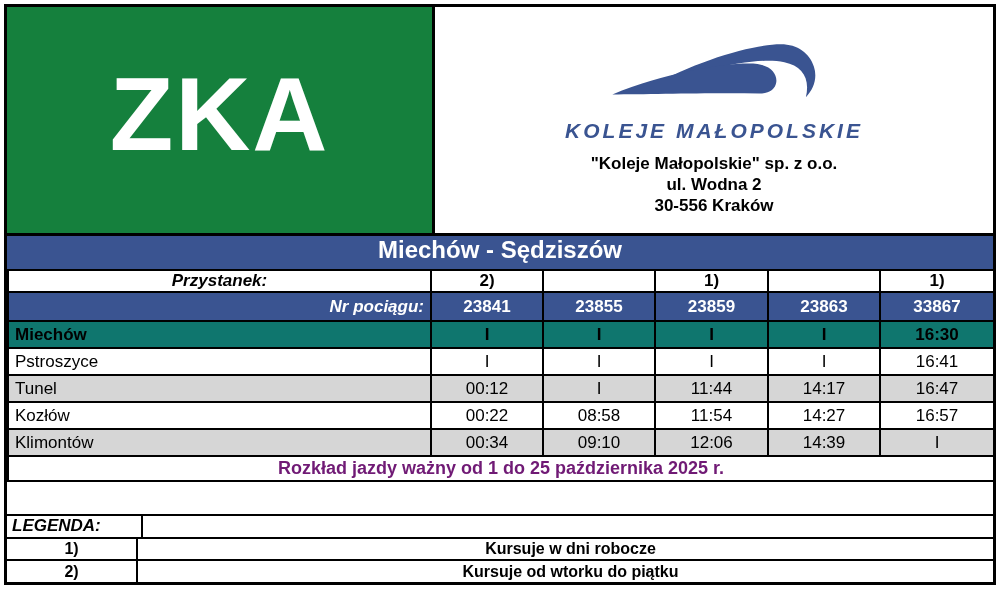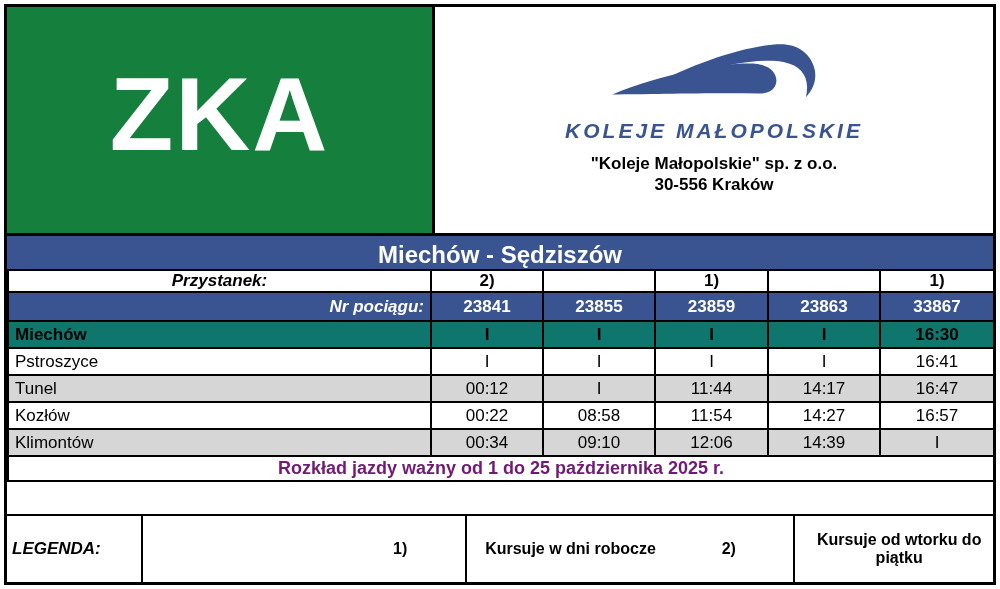--- a/index.html
+++ b/index.html
@@ -28,21 +28,21 @@
   .logo-wrap { height:88px; display:flex; align-items:center; justify-content:center; }
   .brand-name {
     color:#3A5491; font-size:21px; font-style:italic; font-weight:600;
     letter-spacing:3px; margin-top:2px;
   }
   .company-addr { margin-top:10px; text-align:center; font-weight:bold; font-size:17px; line-height:21px; }
 
   
   .title-bar {
     flex:0 0 auto; height:33px; background:#3A5491; color:#fff;
-    display:flex; align-items:flex-end; justify-content:center;
+    display:flex; align-items:flex-start; justify-content:center;
     font-weight:bold; font-size:24px;
   }
 
   
   table.tt { border-collapse:collapse; table-layout:fixed; width:100%; flex:0 0 auto; }
   table.tt td {
     border:2px solid #000; font-size:17px; padding:0 6px;
     overflow:hidden; white-space:nowrap;
   }
   tr.r-stops  { height:16px; }
@@ -54,21 +54,21 @@
   td.hd-italic{ font-weight:bold; font-style:italic; }
   tr.r-train td { background:#3A5491; color:#fff; font-weight:bold; text-align:center; }
   tr.r-train td.train-label { text-align:right; }
   tr.r-stops td { background:#fff; font-weight:bold; text-align:center; }
   tr.row-accent td { background:#0f766e; font-weight:bold; }
   tr.row-gray td   { background:#D6D6D6; }
   tr.row-white td  { background:#fff; }
   tr.r-note td { color:#701a75; font-weight:bold; font-size:18px; text-align:center; background:#fff; }
 
   
-  .legend { flex:1 1 auto; display:flex; flex-direction:row;margin-top:32px; }
+  .legend { flex:1 1 auto; display:flex; flex-direction:column;margin-top:32px; }
   .lg-row { flex:1 1 0; display:flex; align-items:center; border-top:2px solid #000; }
   .lg-c1 { width:129px; flex:0 0 auto; border-right:2px solid #000; align-self:stretch;
            display:flex; align-items:center; }
   .lg-head .lg-c1 { justify-content:flex-start; padding-left:5px;
                     font-weight:bold; font-style:italic; font-size:17px; }
   .lg-item .lg-c1 { justify-content:center; font-weight:bold; font-size:16px; }
   .lg-c2 { flex:1 1 auto; padding-left:10px; font-weight:bold; font-size:16px;text-align:center; }
 </style>
 </head>
 <body>
@@ -83,20 +83,21 @@
       <div class="company-box">
         <div class="logo-wrap">
           <svg width="215" height="84" viewBox="0 0 240 92" xmlns="http://www.w3.org/2000/svg">
             <path fill="#3A5491" d="M48,62 C100,32 163,14 194,14 C213,14 226,24 231,39 C235,51 231,64 222,73 C227,52 218,38 198,34 C164,27 100,44 48,62 Z"></path>
             <path fill="#3A5491" d="M6,70 C70,44 140,33 168,36 C183,38 190,47 189,56 C188,64 181,69 170,69 C115,68 46,70 6,70 Z"></path>
           </svg>
         </div>
         <div class="brand-name">KOLEJE MAŁOPOLSKIE</div>
         <div class="company-addr">
           <div>"Koleje Małopolskie" sp. z o.o.</div>
+          <div>ul. Wodna 2</div>
           <div>30-556 Kraków</div>
         </div>
       </div>
     </div>
 
     <div class="title-bar">
       <span>Miechów - Sędziszów</span>
     </div>
 
     <table class="tt">

